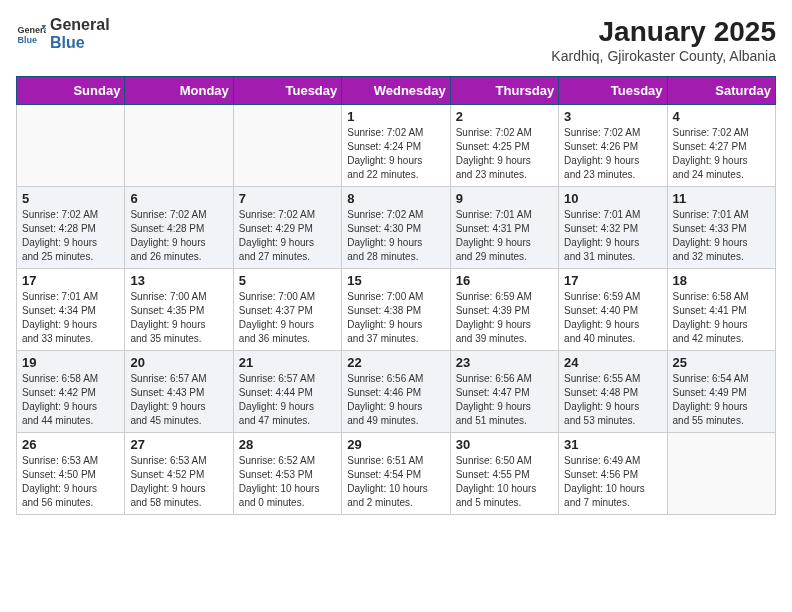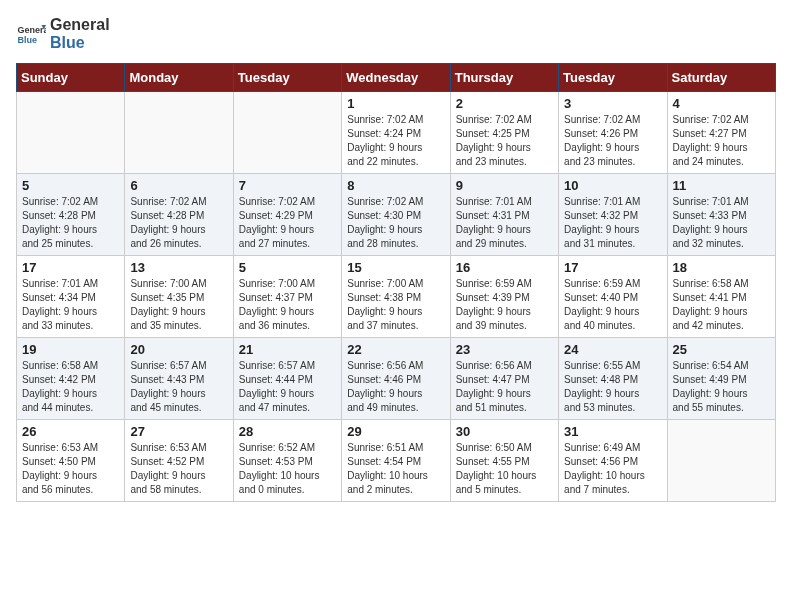--- a/index.html
+++ b/index.html
@@ -37,26 +37,26 @@
       font-size: 14px;
       font-weight: normal;
       color: #444;
     }
     .calendar {
       width: 100%;
       border-collapse: collapse;
       border: 1px solid #ccc;
     }
     .calendar th {
-      background-color: #7f1d1d;
+      background-color: #a21caf;
       color: #fff;
       font-size: 13px;
       font-weight: bold;
       padding: 6px 4px;
-      text-align: left;
+      text-align: right;
       border: 1px solid #1a5080;
     }
     .calendar td {
       vertical-align: top;
       border: 1px solid #ccc;
       padding: 4px 5px;
       width: calc(100% / 7);
       font-size: 10.5px;
       color: #333;
       min-height: 80px;
@@ -92,20 +92,24 @@
     <svg class="logo-icon" viewBox="0 0 40 40" xmlns="http://www.w3.org/2000/svg">
       <text x="2" y="18" font-family="Arial" font-weight="bold" font-size="12" fill="#333">General</text>
       <text x="2" y="32" font-family="Arial" font-weight="bold" font-size="12" fill="#2e6da4">Blue</text>
       <polygon points="34,8 40,8 37,14" fill="#2e6da4"></polygon>
     </svg>
     <div style="display:flex;flex-direction:column;line-height:1.1;">
       <span style="font-size:16px;font-weight:bold;color:#333;">General</span>
       <span style="font-size:16px;font-weight:bold;color:#2e6da4;">Blue</span>
     </div>
   </div>
+  <div class="title-block">
+    <h1>January 2025</h1>
+    <h2>Kardhiq, Gjirokaster County, Albania</h2>
+  </div>
 </div>
 
 <table class="calendar">
   <thead>
     <tr>
     <th>Sunday</th>
         <th>Monday</th>
         <th>Tuesday</th>
         <th>Wednesday</th>
         <th>Thursday</th>

